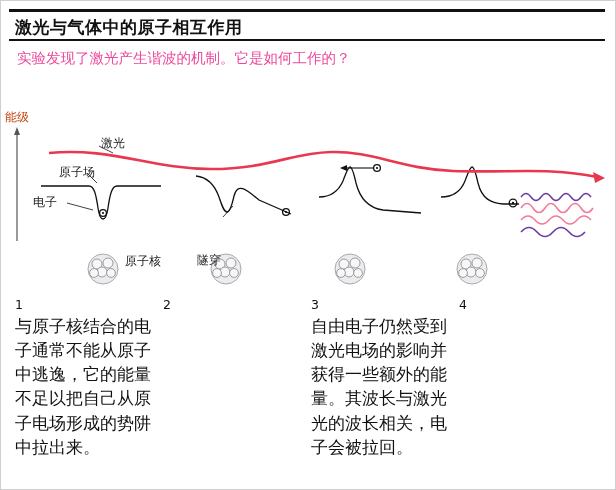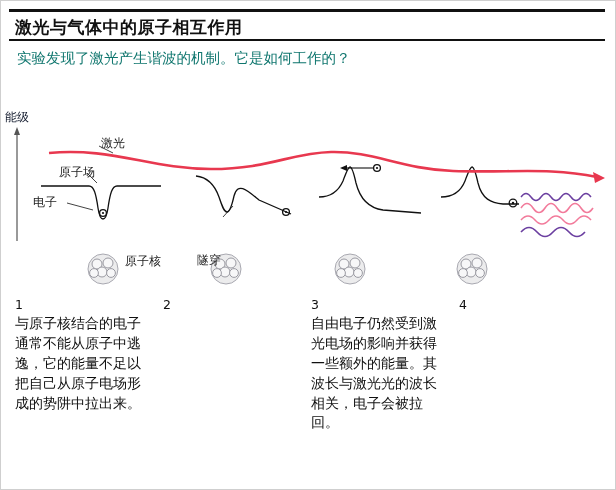--- a/index.html
+++ b/index.html
@@ -37,28 +37,28 @@
     color: #111111;
     letter-spacing: 0.5px;
     padding-left: 6px;
   }
   .subtitle {
     position: absolute;
     left: 16px;
     top: 48px;
     width: 580px;
     font-size: 14.5px;
-    color: #0f766e;
+    color: #ec4899;
   }
   .ylabel {
     position: absolute;
     left: 4px;
     top: 108px;
     font-size: 12px;
-    color: #0f172a;
+    color: #c2410c;
   }
   .svg-wrap {
     position: absolute;
     left: 0;
     top: 0;
     width: 616px;
     height: 490px;
   }
   .label {
     position: absolute;
@@ -84,21 +84,21 @@
     width: 148px;
     box-sizing: border-box;
     padding-right: 10px;
   }
   .cap-num {
     font-size: 12.5px;
     color: #111111;
     margin-bottom: 2px;
   }
   .cap-text {
-    font-size: 14px;
+    font-size: 17px;
     line-height: 1.42;
     color: #111111;
   }
 </style>
 </head>
 <body>
 
 <div id="page">
 
   <div class="title-bar">

